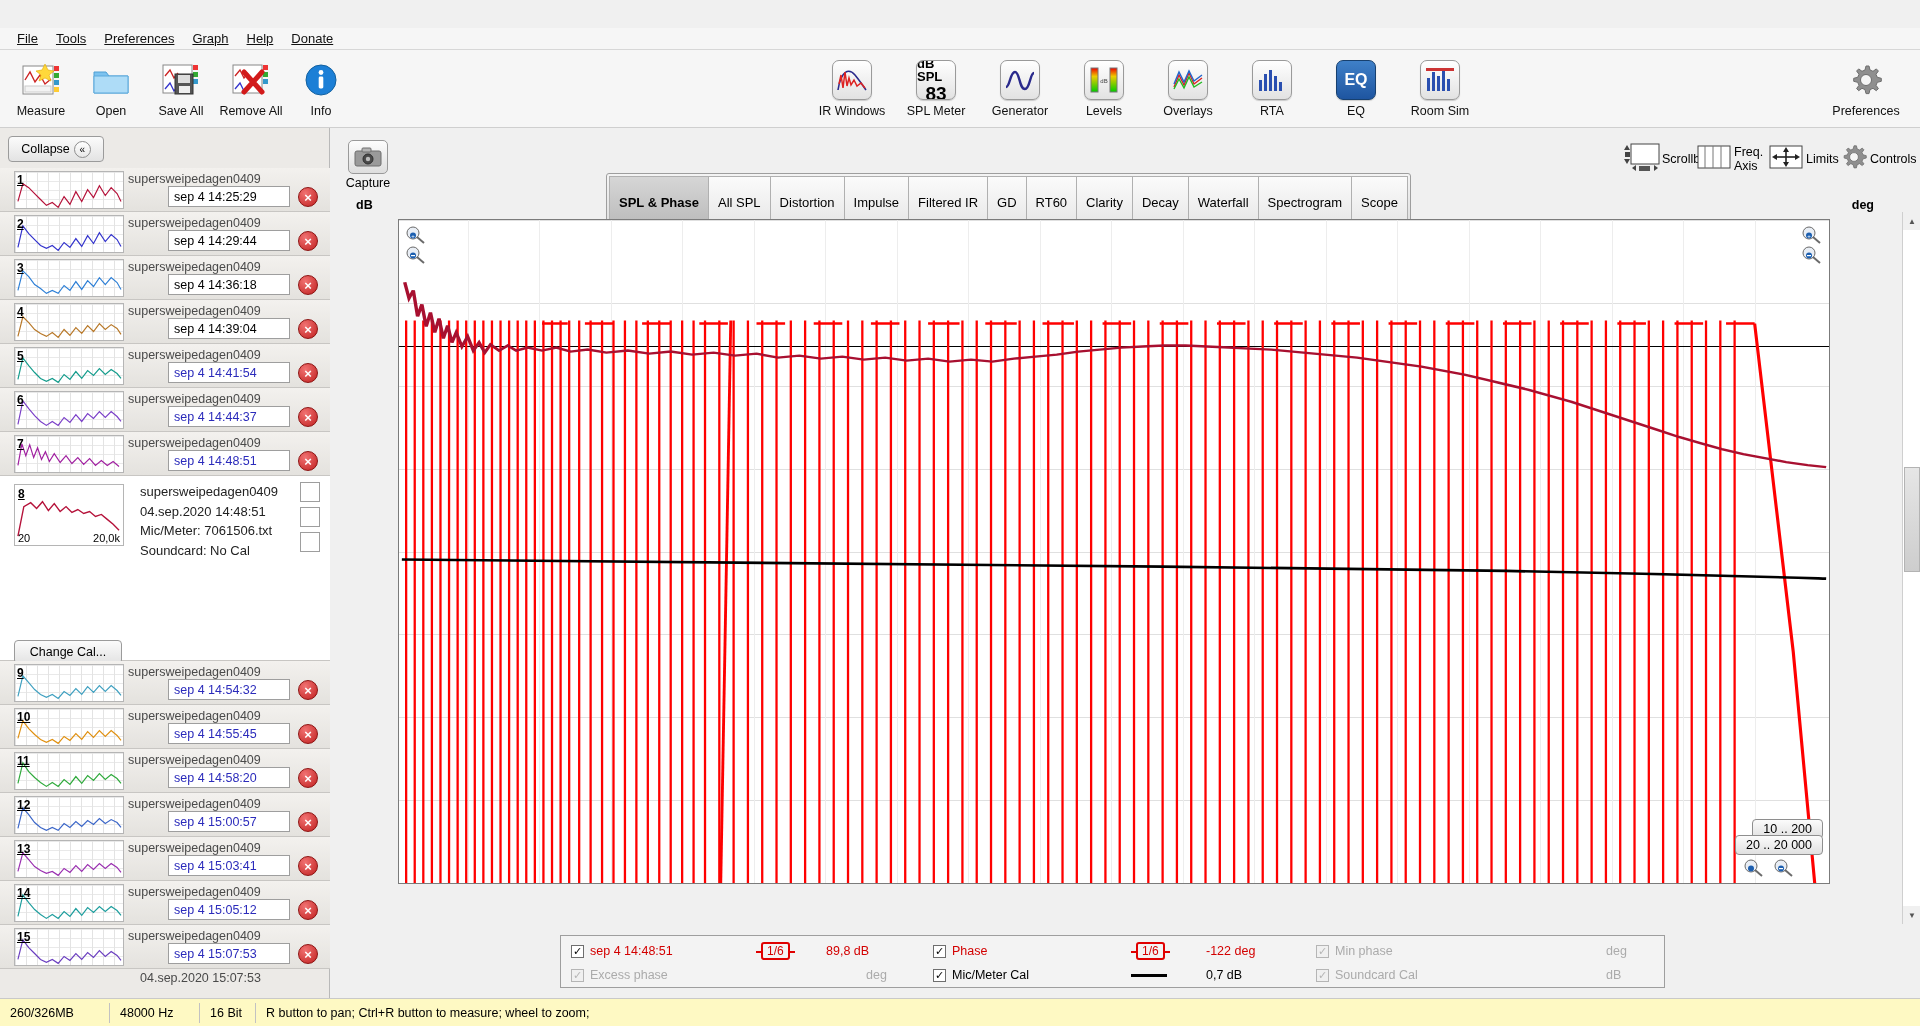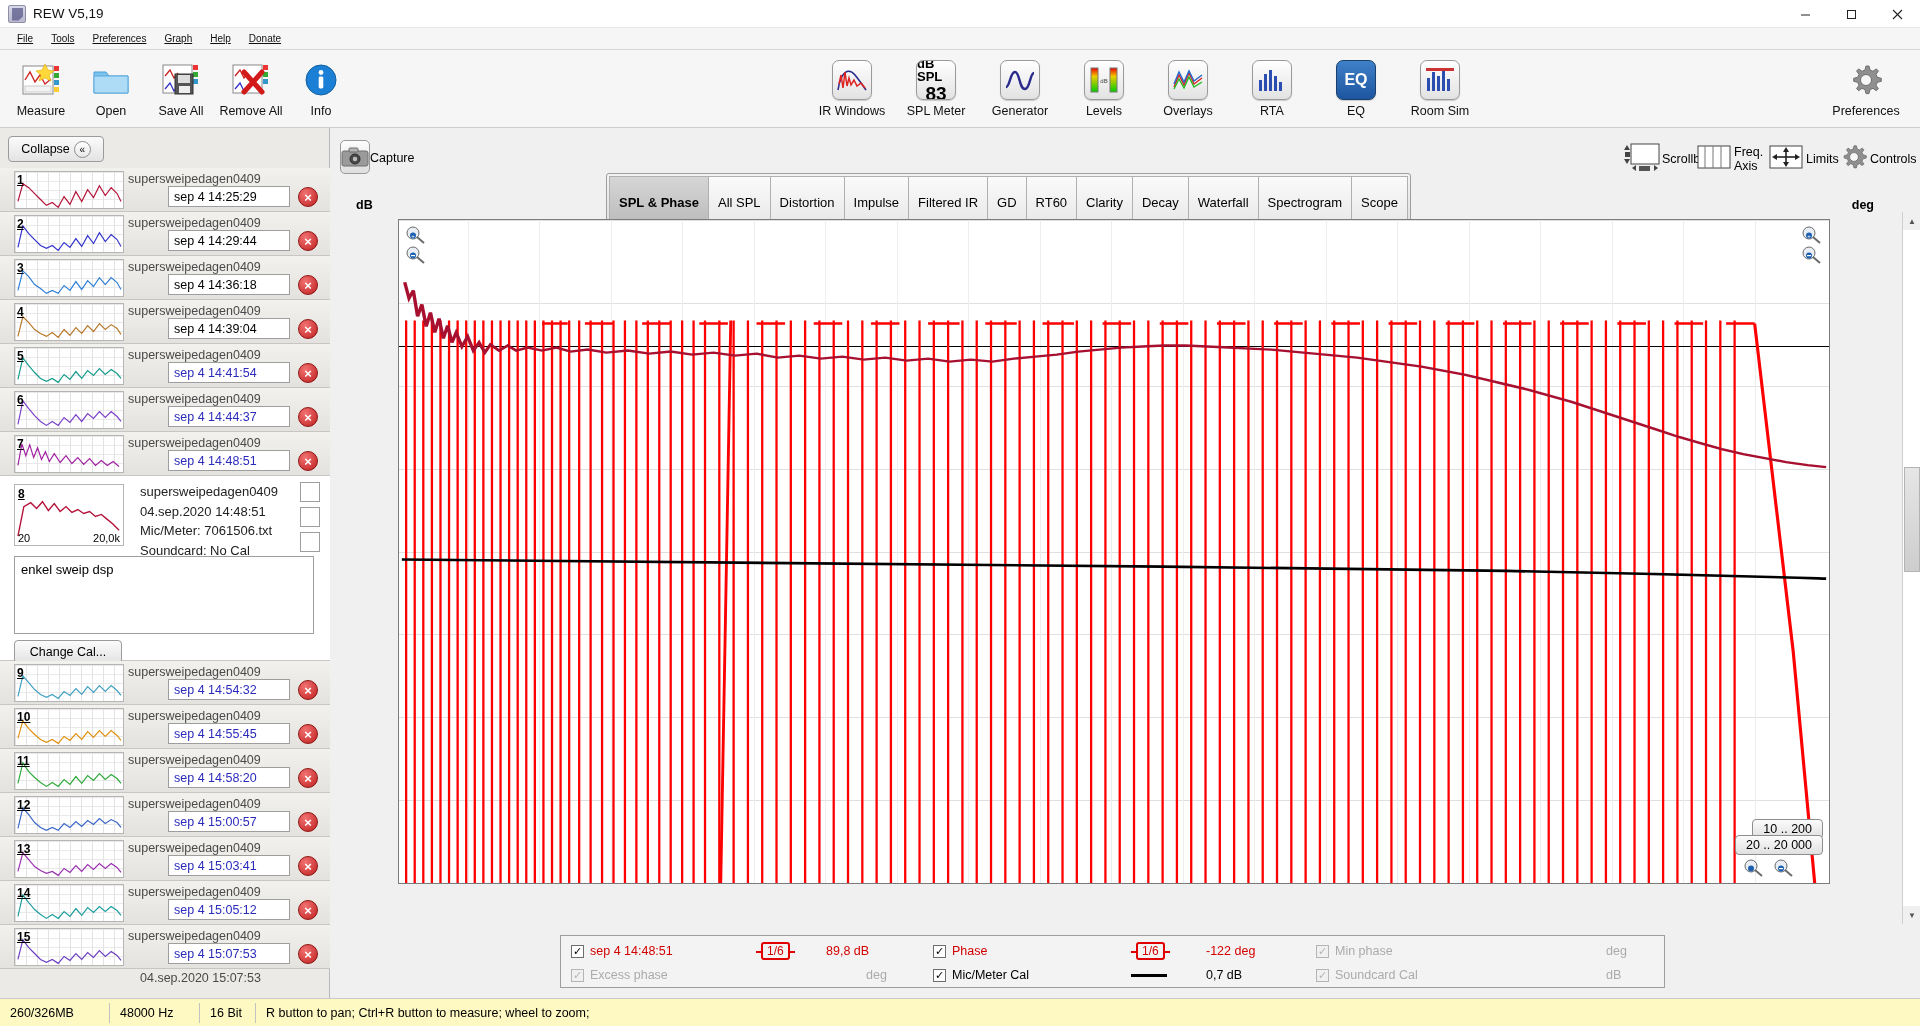--- a/index.html
+++ b/index.html
@@ -39,21 +39,21 @@
     font-size:13px; color:#222;
   }
   .win-btn svg { display:block; }
 
   
   .menubar {
     position:absolute; left:0; top:28px; width:1920px; height:22px;
     background:#f6f6f6; display:flex; align-items:center; padding-left:8px;
     border-bottom:1px solid #d7d7d7;
   }
-  .menu-item { padding: 2px 9px; font-size:10px; color:#111; }
+  .menu-item { padding: 2px 9px; font-size:13px; color:#111; }
   .menu-item .u { text-decoration: underline; }
 
   
   .toolbar {
     position:absolute; left:0; top:50px; width:1920px; height:78px;
     background:#f6f6f6; border-bottom:1px solid #cfcfcf;
   }
   .tb-group { position:absolute; top:4px; display:flex; }
   .tb-btn {
     width:70px; display:flex; flex-direction:column; align-items:center;
@@ -161,21 +161,21 @@
   .exp-icons div { width:20px;height:20px; margin-bottom:5px; border:1px solid #9e9e9e; background:#fff;}
   .change-cal {
     position:absolute; left:14px; top:164px; width:108px; height:24px;
     border:1px solid #9b9b9b; border-radius:4px;
     background:linear-gradient(#fbfbfb,#e3e3e3);
     display:flex;align-items:center;justify-content:center;font-size:12.5px;
   }
 
   
   .graph-toolbar { position:absolute; left:340px; top:140px; }
-  .capture-btn { width:56px; display:flex;flex-direction:row;align-items:center; }
+  .capture-btn { width:56px; display:flex;flex-direction:column;align-items:center; }
   .capture-btn .glyph {
     width:40px;height:34px;border:1px solid #9a9a9a;border-radius:5px;
     background:linear-gradient(#fdfdfd,#dedede); display:flex;align-items:center;justify-content:center;
   }
   .capture-btn .lbl { font-size:12.5px; margin-top:2px; }
 
   .tabs {
     position:absolute; left:606px; top:173px;
     display:flex; align-items:flex-end;
     border:1px solid #9e9e9e; border-radius:3px;
@@ -262,42 +262,20 @@
   }
   .sb-cell { padding:0 10px; height:20px; display:flex; align-items:center;
              border-right:1px solid #c2c2c2; }
   .sb-cell:last-child { border-right:none; }
 </style>
 </head>
 <body>
 
 <div id="app">
 
-  <div class="titlebar">
-    <div class="tb-icon"></div>
-    <div class="tb-title">REW V5,19</div>
-    <div class="win-btns">
-      <div class="win-btn">
-        <svg width="11" height="11" viewBox="0 0 11 11">
-            <line x1="1" y1="6" x2="10" y2="6" stroke="#222" stroke-width="1"></line>
-          </svg>
-      </div>
-      <div class="win-btn">
-        <svg width="11" height="11" viewBox="0 0 11 11">
-            <rect x="1.5" y="1.5" width="8" height="8" fill="none" stroke="#222" stroke-width="1"></rect>
-          </svg>
-      </div>
-      <div class="win-btn close">
-        <svg width="11" height="11" viewBox="0 0 11 11">
-            <line x1="1" y1="1" x2="10" y2="10" stroke="#222" stroke-width="1.1"></line>
-            <line x1="10" y1="1" x2="1" y2="10" stroke="#222" stroke-width="1.1"></line>
-          </svg>
-      </div>
-    </div>
-  </div>
 
   <div class="menubar">
     <div class="menu-item"><span class="u">File</span></div>
     <div class="menu-item"><span class="u">Tools</span></div>
     <div class="menu-item"><span class="u">Preferences</span></div>
     <div class="menu-item"><span class="u">Graph</span></div>
     <div class="menu-item"><span class="u">Help</span></div>
     <div class="menu-item"><span class="u">Donate</span></div>
   </div>
 
@@ -629,23 +607,20 @@
         <div class="exp-info">
           <div>supersweipedagen0409</div>
           <div>04.sep.2020 14:48:51</div>
           <div>Mic/Meter: 7061506.txt</div>
           <div>Soundcard: No Cal</div>
         </div>
         <div class="exp-icons">
           <div></div>
           <div></div>
           <div></div>
-        </div>
-        <div class="exp-notes">
-          <span>enkel sweip dsp</span>
         </div>
         <div class="change-cal">
           <span>Change Cal...</span>
         </div>
       </div>
 
       <div class="meas-row">
         <div class="meas-thumb">
           <div class="grid"></div>
             <div class="idx">9</div>

